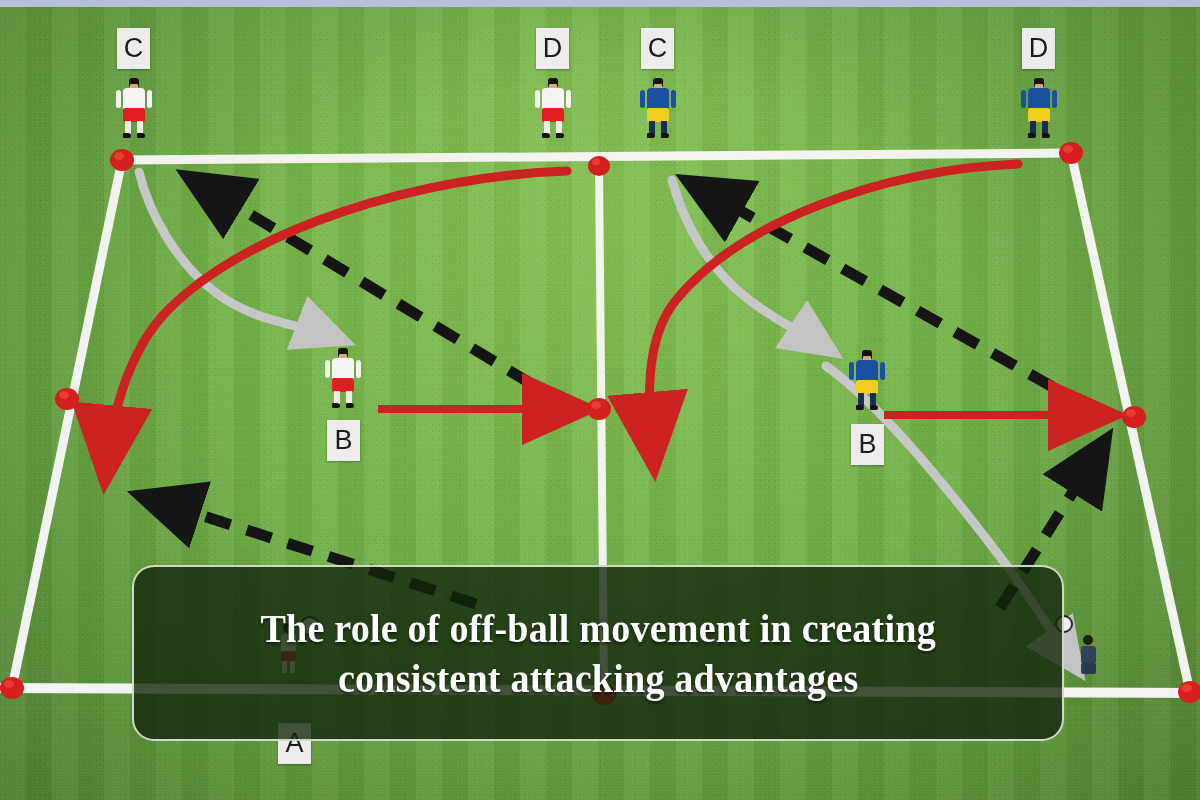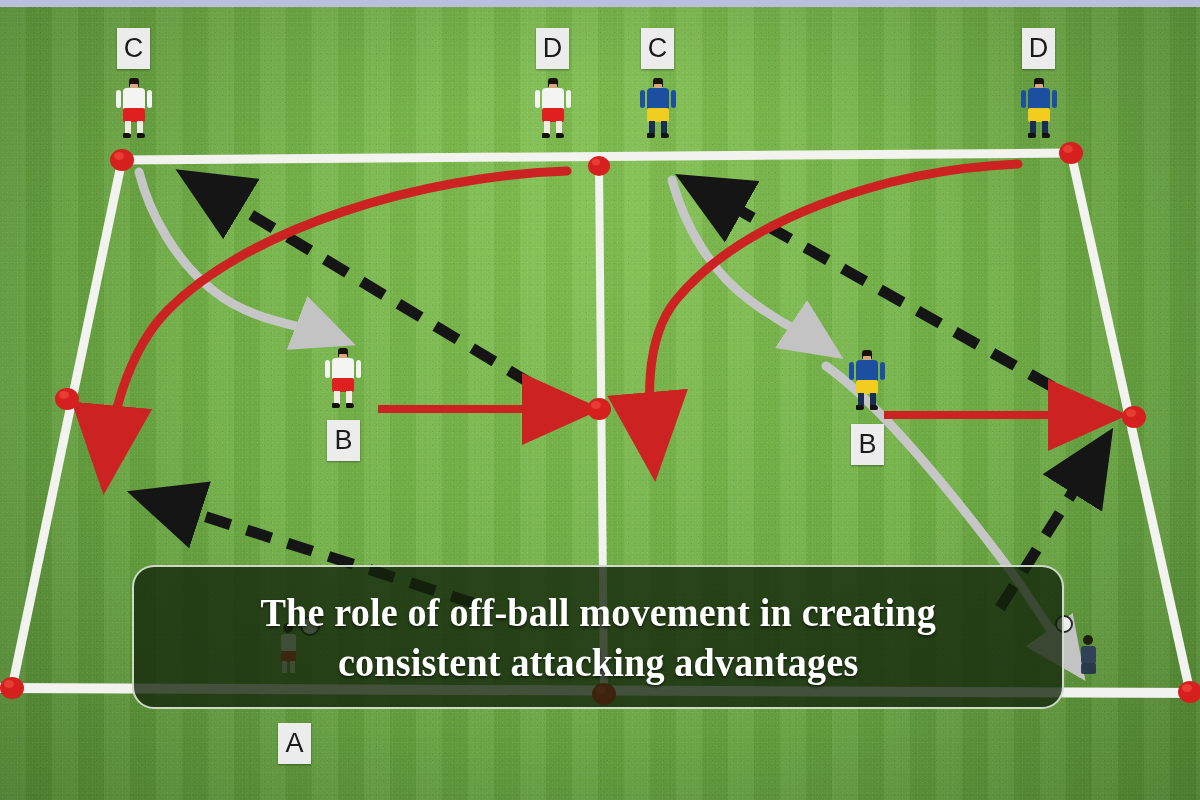--- a/index.html
+++ b/index.html
@@ -78,21 +78,21 @@
     color:#1b1b1b;
     font-family:"Liberation Sans",sans-serif;
     font-size:27px;font-weight:400;
     line-height:40px;text-align:center;
     width:33px;height:41px;
     box-shadow:0 1px 2px rgba(0,0,0,.35);
   }
 
   
   #banner{
-    position:absolute;left:132px;top:565px;width:932px;height:144px;
+    position:absolute;left:132px;top:565px;width:932px;height:176px;
     background:rgba(18,36,10,0.78);
     border:2px solid rgba(235,245,230,.85);
     border-radius:22px;
     display:flex;align-items:center;justify-content:center;
     z-index:40;
     box-sizing:border-box;
     overflow:hidden;
   }
   #banner-text{
     font-family:"Liberation Serif",serif;

